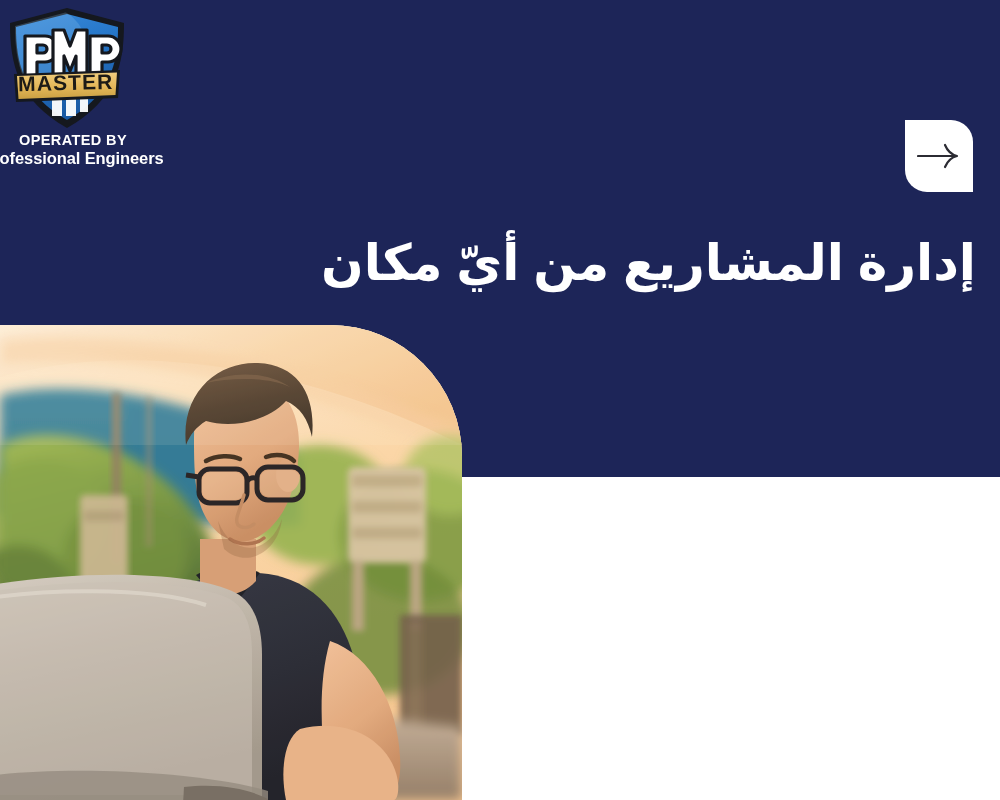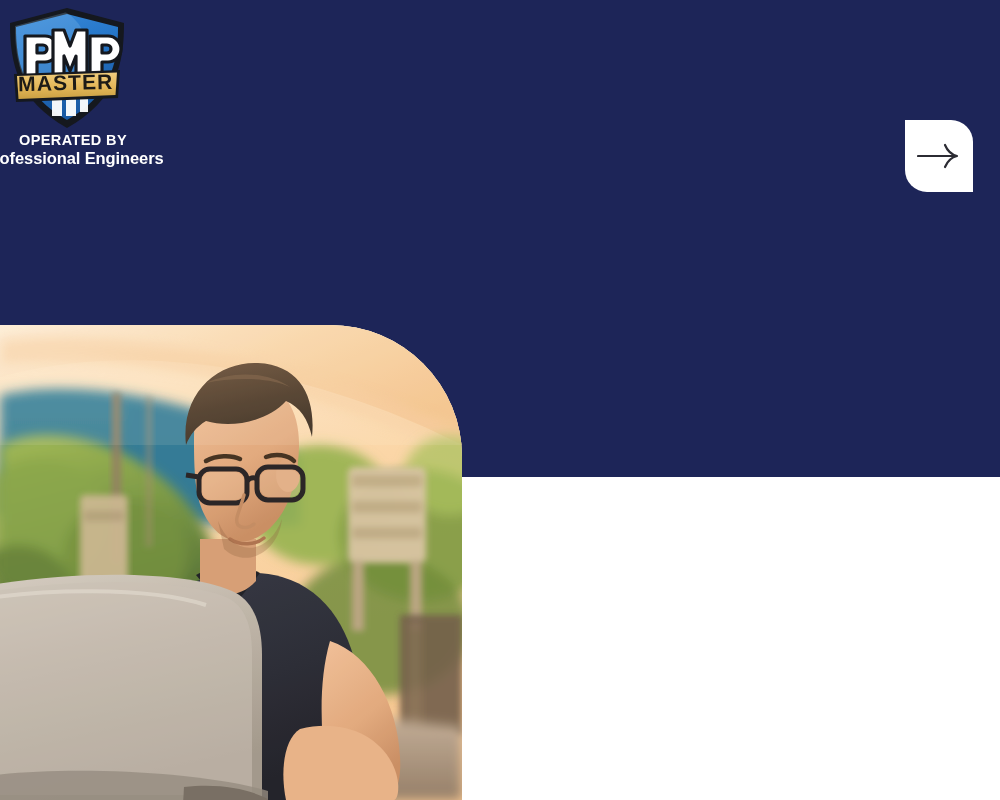--- a/index.html
+++ b/index.html
@@ -183,20 +183,21 @@
 
   <button class="next-btn">
     <span>
       <svg width="44" height="26" viewBox="0 0 44 26" xmlns="http://www.w3.org/2000/svg">
         <line x1="1" y1="13" x2="38" y2="13" stroke="#2b2b33" stroke-width="2.2" stroke-linecap="round"></line>
         <path d="M28 2 C30.5 8 34 11.6 40 13 C34 14.4 30.5 18 28 24" fill="none" stroke="#2b2b33" stroke-width="2.2" stroke-linecap="round" stroke-linejoin="round"></path>
       </svg>
     </span>
   </button>
 
+  <h1 class="headline">إدارة المشاريع من أيّ مكان</h1>
 
   <div class="photo-panel">
     <svg viewBox="0 0 462 475" xmlns="http://www.w3.org/2000/svg" preserveAspectRatio="xMidYMid slice">
       <defs>
         <linearGradient id="skyG" x1="0" y1="0" x2="0.25" y2="1">
           <stop offset="0%" stop-color="#fdf0da"></stop>
           <stop offset="45%" stop-color="#fbd9ac"></stop>
           <stop offset="100%" stop-color="#f6c894"></stop>
         </linearGradient>
         <linearGradient id="canopyG" x1="0" y1="0" x2="1" y2="0.6">

